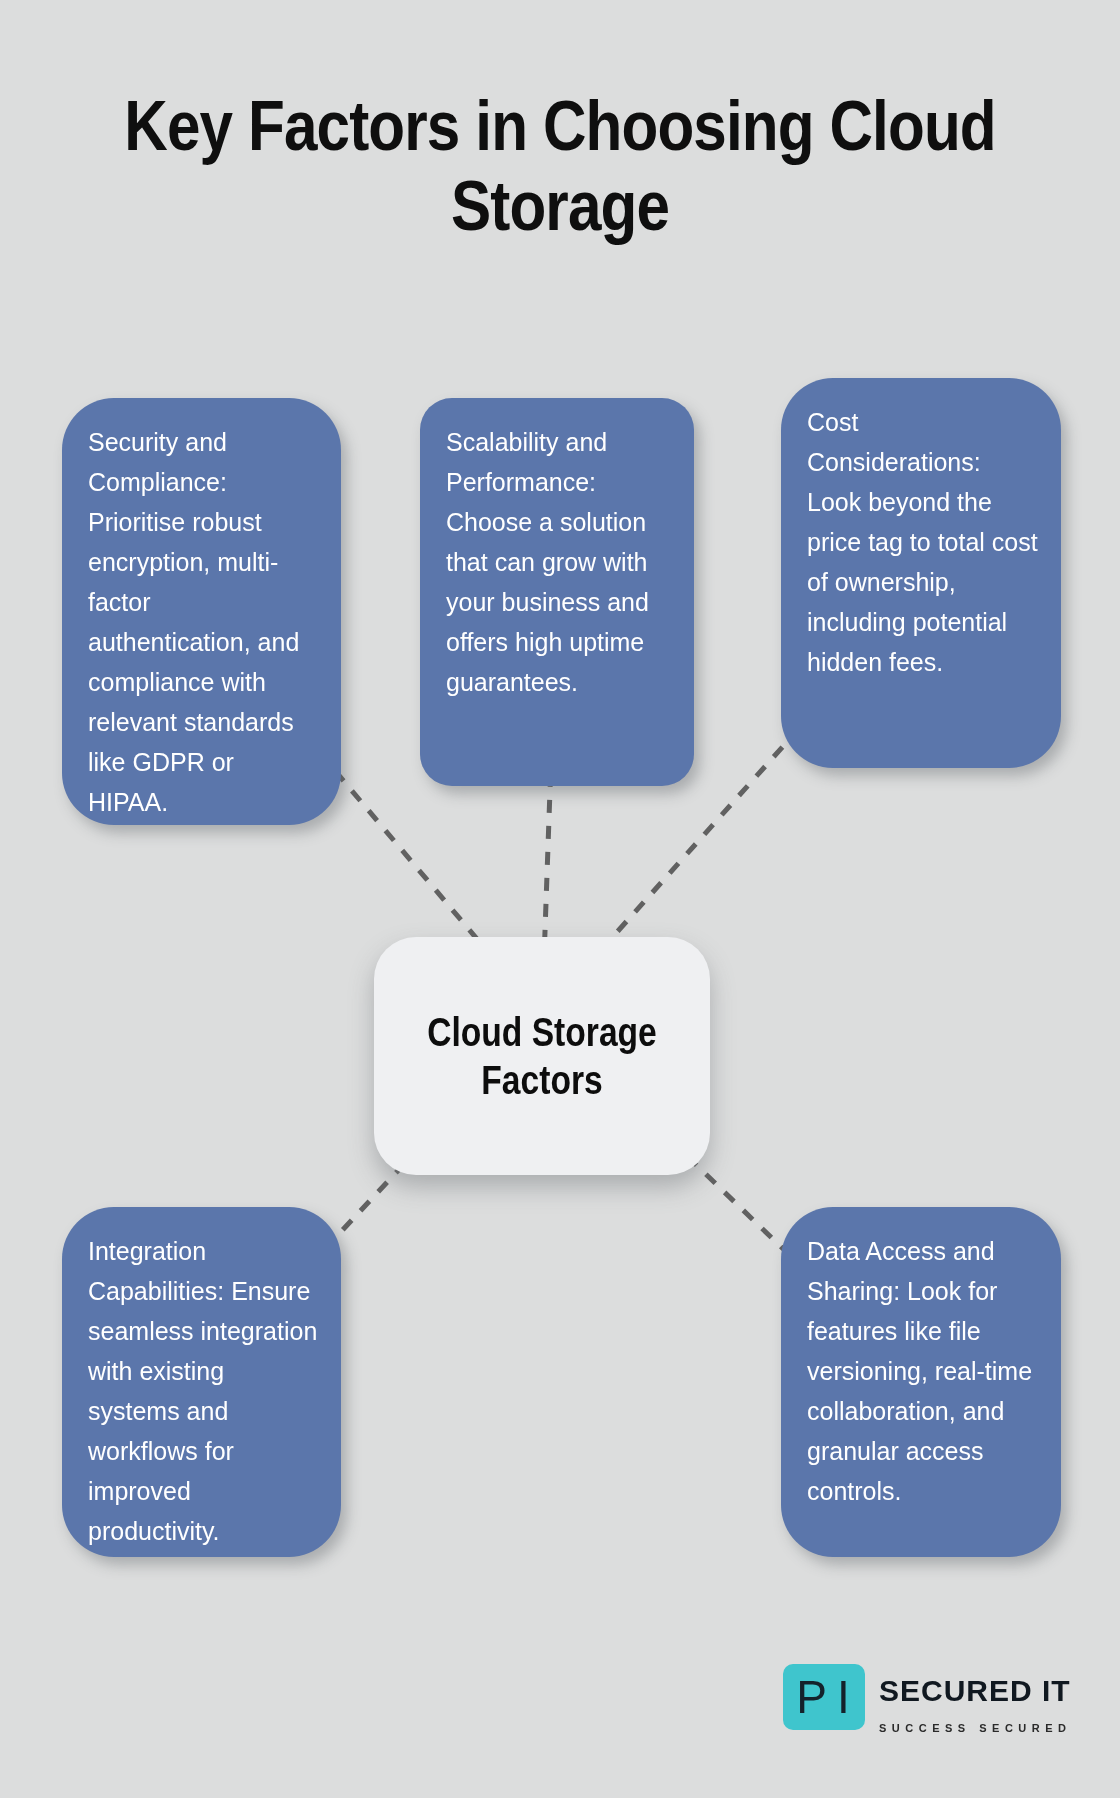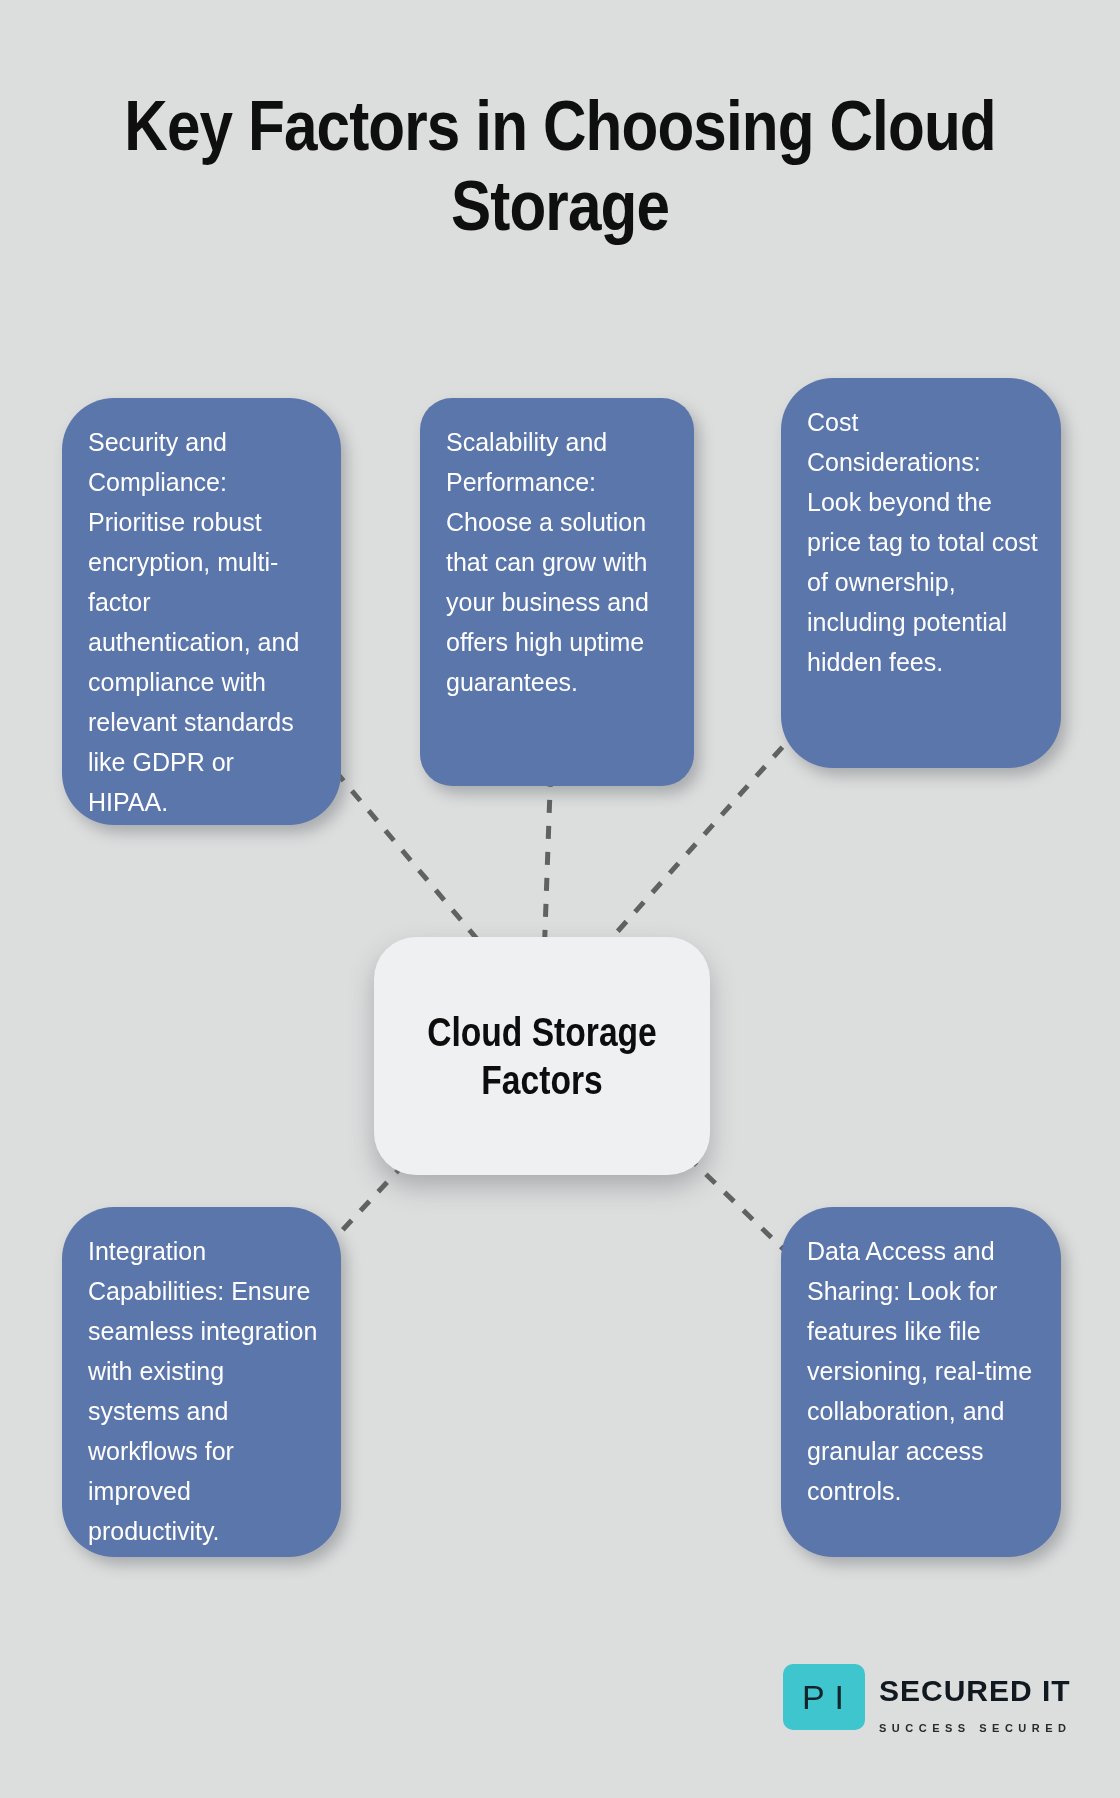--- a/index.html
+++ b/index.html
@@ -47,21 +47,21 @@
     display:inline-block;width:100%;
     color:#0d0d0d;font-size:40px;font-weight:700;line-height:48px;
     transform:scaleX(.84);transform-origin:50% 50%;
   }
 
   
   .logo{position:absolute;left:783px;top:1664px;z-index:2;display:flex;align-items:flex-start;}
   .logo-mark{
     width:82px;height:66px;border-radius:10px;background:#3fc5cd;
     display:flex;align-items:center;justify-content:center;
-    color:#14222b;font-size:34px;font-weight:500;letter-spacing:10px;
+    color:#14222b;font-size:46px;font-weight:500;letter-spacing:10px;
     padding-left:8px;box-sizing:border-box;
   }
   .logo-text{margin-left:14px;padding-top:12px;}
   .logo-name{
     color:#101820;font-size:30px;font-weight:700;letter-spacing:1px;line-height:30px;
     white-space:nowrap;
   }
   .logo-tagline{
     margin-top:16px;color:#2a2a2a;font-size:11px;font-weight:700;letter-spacing:5.5px;
     white-space:nowrap;

